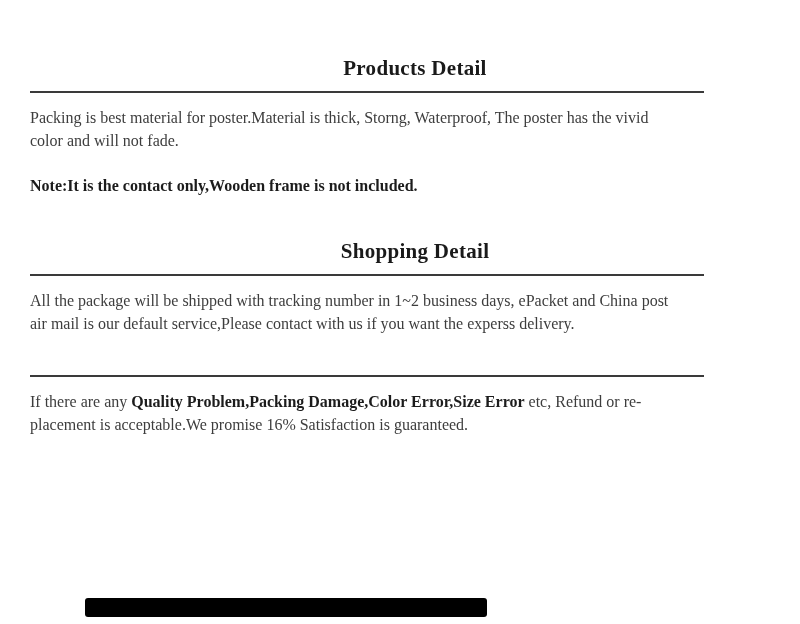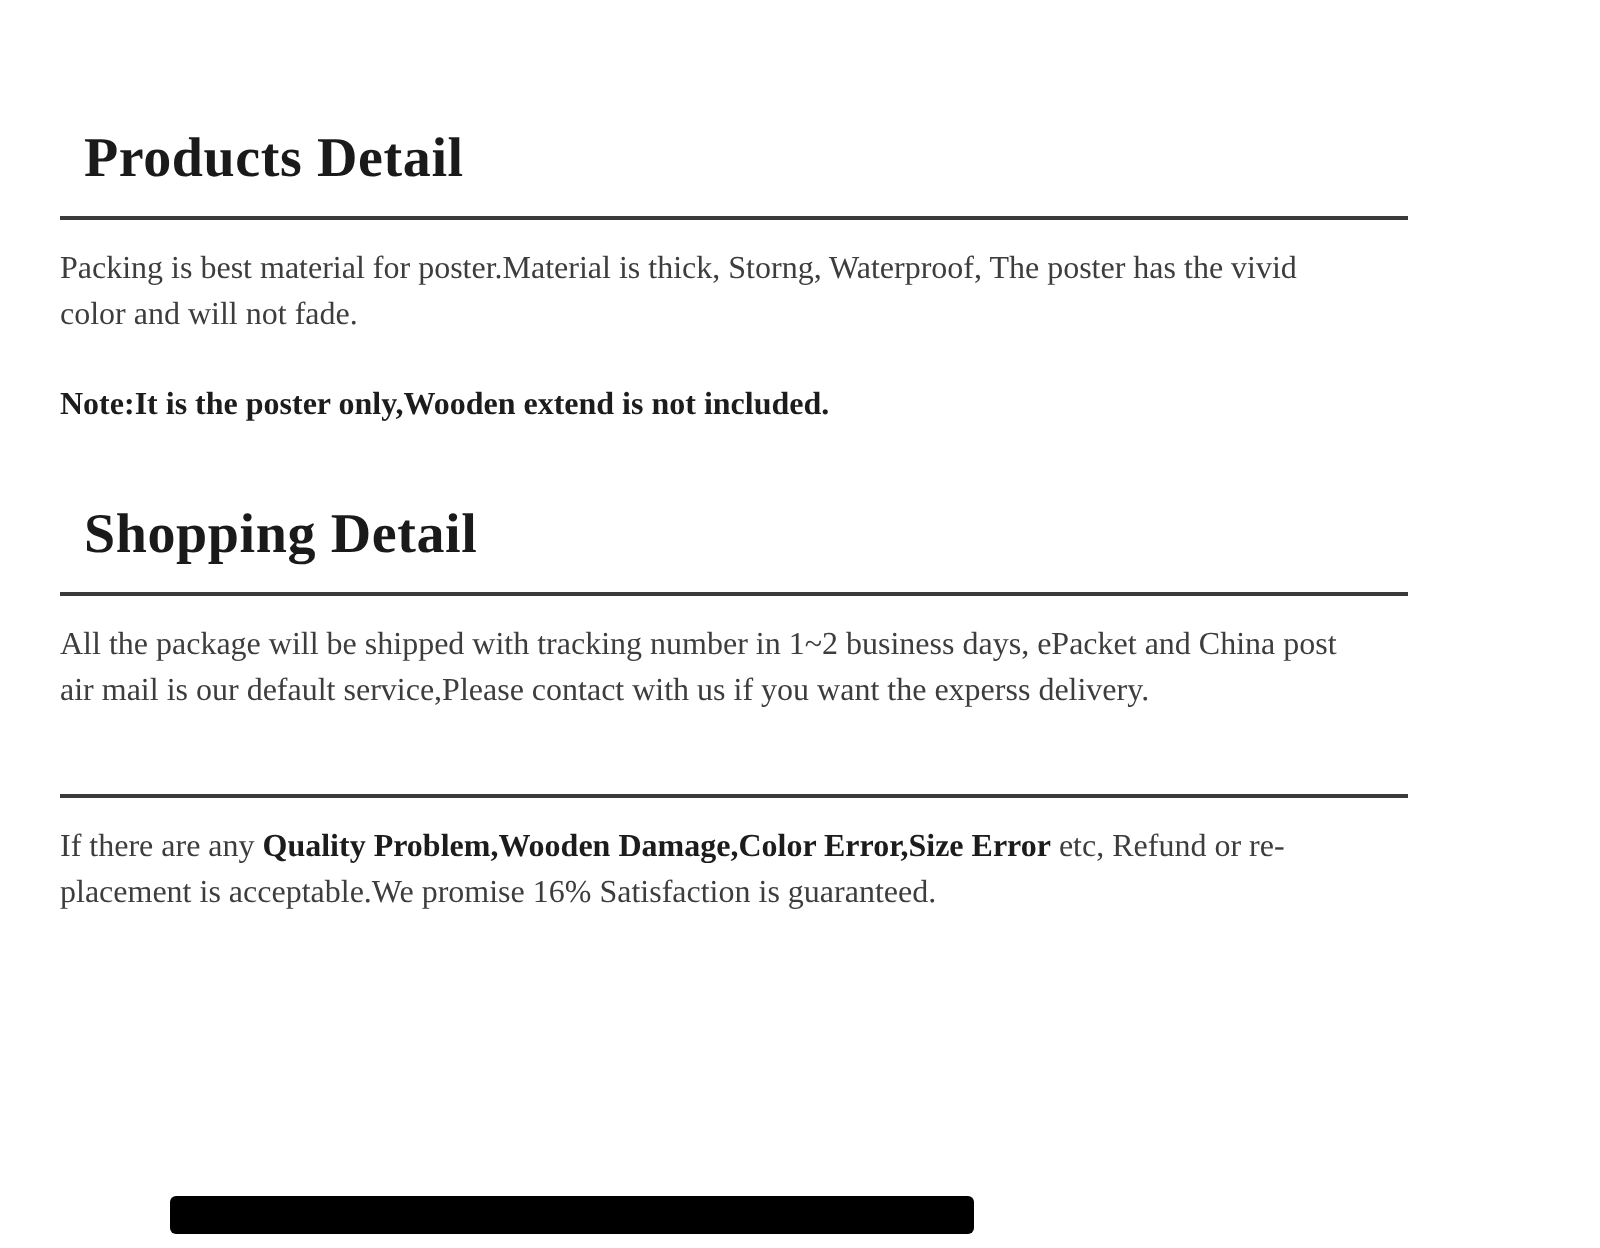--- a/index.html
+++ b/index.html
@@ -16,26 +16,27 @@
     position:relative;
     width:800px;
     height:624px;
     background:var(--bg);
     box-sizing:border-box;
     padding:52px 0 0 30px;
     overflow:hidden;
     margin:0 auto;
   }
   h2.sec-title{
-    margin:12px;
-    font-size:28px;
+    margin:0;
+    font-size:21px;
     line-height:32px;
     font-weight:700;
     letter-spacing:0.3px;
     color:var(--heading);
+    text-align:center;
   }
   .rule{
     width:674px;
     height:2px;
     background:var(--rule);
     margin-top:7px;
   }
   .para{
     margin:13px 0 0 0;
     width:700px;
@@ -68,30 +69,30 @@
 </head>
 <body>
 
 <div class="page">
 
   <section class="sec-products">
     <h2 class="sec-title">Products Detail</h2>
     <div class="rule"></div>
     <p class="para">Packing is best material for poster.Material is thick, Storng, Waterproof, The poster has the vivid
 color and will not fade.</p>
-    <p class="para note">Note:It is the poster only,Wooden extend is not included.</p>
+    <p class="para note">Note:It is the contact only,Wooden frame is not included.</p>
   </section>
 
   <section class="sec-shopping">
     <h2 class="sec-title">Shopping Detail</h2>
     <div class="rule"></div>
     <p class="para">All the package will be shipped with tracking number in 1~2 business days, ePacket and China post
 air mail is our default service,Please contact with us if you want the experss delivery.</p>
   </section>
 
   <section class="sec-service">
     <div class="rule"></div>
-    <p class="para"><span>If there are any </span><span class="b">Quality Problem,Wooden Damage,Color Error,Size Error</span><span> etc, Refund or re-</span><br><span>placement is acceptable.We promise 16% Satisfaction is guaranteed.</span></p>
+    <p class="para"><span>If there are any </span><span class="b">Quality Problem,Packing Damage,Color Error,Size Error</span><span> etc, Refund or re-</span><br><span>placement is acceptable.We promise 16% Satisfaction is guaranteed.</span></p>
   </section>
 
   <div class="partial-banner"></div>
 
 </div>
 
 </body></html>

